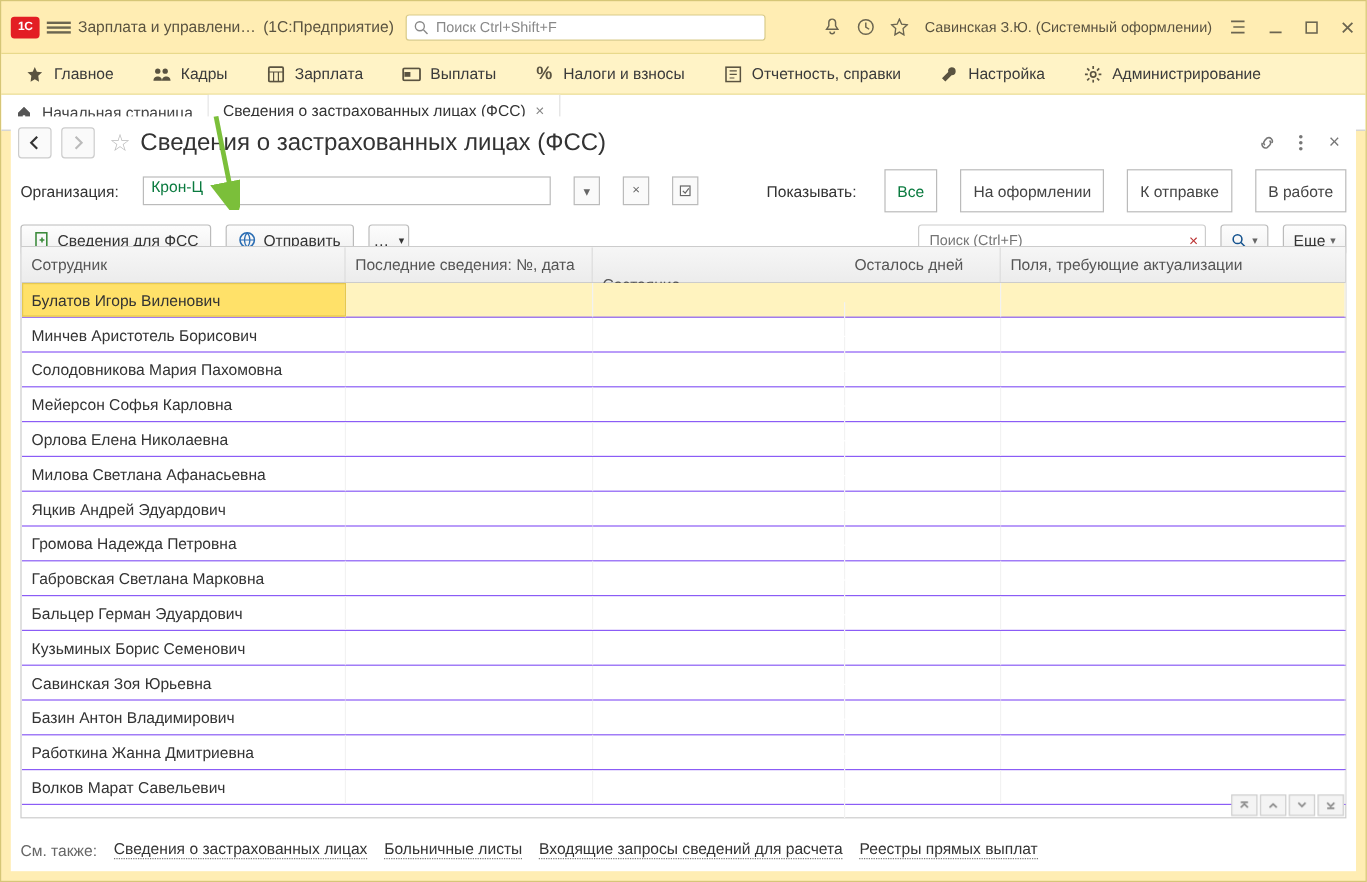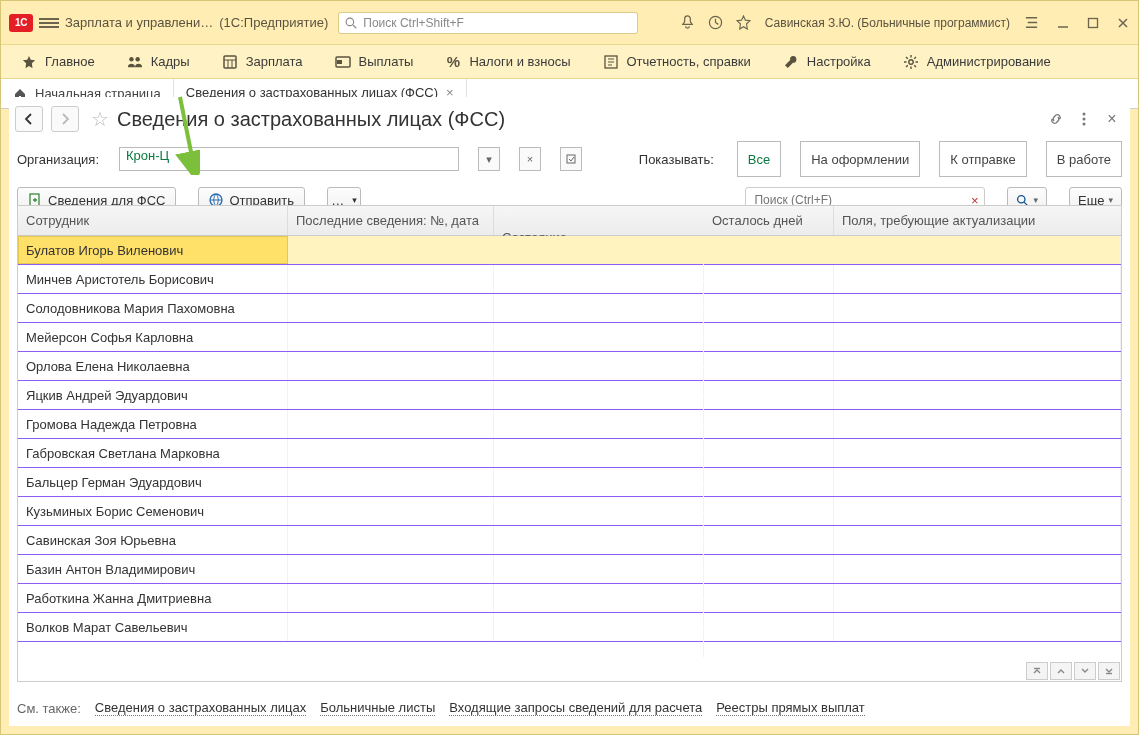--- a/index.html
+++ b/index.html
@@ -54,21 +54,21 @@
   .combo { height:24px; border:1px solid #bbb; background:#fff; display:flex; padding:0 6px; min-width:0;}
   .combo.org { width:340px; color:#0a7a3f;}
   .combo .cv { flex:1; }
   .mini-btn { width:22px; height:24px; border:1px solid #bbb; background:#fafafa; display:flex; align-items:center; justify-content:center; cursor:pointer; color:#666; font-size:11px; margin-left:-1px;}
   .orgrow .spacer { flex:1; }
   .show-lbl { margin-right:4px; color:#333;}
   .filter-btn { height:36px; padding:0 10px; border:1px solid #bbb; background:#fff; display:flex; align-items:center; cursor:pointer; color:#444; margin-left:-1px;}
   .filter-btn.sel { color:#0a7a3f;}
   
   
-  .toolrow { display:flex; align-items:center; padding:6px 8px 8px 8px; gap:22px;}
+  .toolrow { display:flex; align-items:center; padding:6px 8px 8px 8px; gap:12px;}
   .btn { height:26px; padding:0 10px; border:1px solid #bbb; background:linear-gradient(#fdfdfd,#f0f0f0); border-radius:3px; display:flex; align-items:center; gap:6px; cursor:pointer; color:#333;}
   .btn .bico { width:14px; height:14px; }
   .btn.dots { padding:0; width:34px; justify-content:center;}
   .toolrow .spacer { flex:1; }
   .search-local { width:240px; height:26px; border:1px solid #ccc; border-radius:3px; display:flex; align-items:center; padding:0 6px; color:#999; gap:4px;}
   .search-local input { border:none; outline:none; flex:1; font-size:12px; color:#555; background:transparent;}
   .search-local .clr { color:#bb3333; cursor:pointer;}
   .sq-btn { height:26px; padding:0 8px; border:1px solid #bbb; border-radius:3px; background:linear-gradient(#fdfdfd,#f0f0f0); display:flex; align-items:center; gap:4px; cursor:pointer; color:#14528e;}
   .sq-btn .dd { font-size:9px; color:#666;}
   
@@ -128,21 +128,21 @@
       <svg width="15" height="15" viewBox="0 0 16 16">
         <circle cx="8" cy="8" r="6.5" fill="none" stroke="#6b6550" stroke-width="1.3"></circle>
         <path d="M8 4v4l3 2" fill="none" stroke="#6b6550" stroke-width="1.3"></path>
       </svg>
     </span>
   <span class="title-icn">
       <svg width="15" height="15" viewBox="0 0 16 16">
         <path d="M8 1l2 4.5 5 .5-3.7 3.3L12 15 8 12.5 4 15l.7-5.7L1 6l5-.5z" fill="none" stroke="#6b6550" stroke-width="1.2"></path>
       </svg>
     </span>
-  <span class="title-user">Савинская З.Ю. (Больничные программист)</span>
+  <span class="title-user">Савинская З.Ю. (Системный оформлении)</span>
   <span class="title-icn">
       <svg width="15" height="15" viewBox="0 0 16 16">
         <path d="M2 3h12M4 8h10M2 13h12" stroke="#6b6550" stroke-width="1.5"></path>
       </svg>
     </span>
   <div class="winbtns">
     <span class="winbtn">
         <svg width="12" height="12">
           <line x1="1" y1="10" x2="11" y2="10" stroke="#6b6550" stroke-width="1.5"></line>
         </svg>
@@ -394,20 +394,27 @@
           <div class="td c5"></div>
         </div>
         <div class="tr">
           <div class="td c1">Орлова Елена Николаевна</div>
           <div class="td c2"></div>
           <div class="td c3"></div>
           <div class="td c4"></div>
           <div class="td c5"></div>
         </div>
         <div class="tr">
+          <div class="td c1">Милова Светлана Афанасьевна</div>
+          <div class="td c2"></div>
+          <div class="td c3"></div>
+          <div class="td c4"></div>
+          <div class="td c5"></div>
+        </div>
+        <div class="tr">
           <div class="td c1">Яцкив Андрей Эдуардович</div>
           <div class="td c2"></div>
           <div class="td c3"></div>
           <div class="td c4"></div>
           <div class="td c5"></div>
         </div>
         <div class="tr">
           <div class="td c1">Громова Надежда Петровна</div>
           <div class="td c2"></div>
           <div class="td c3"></div>

